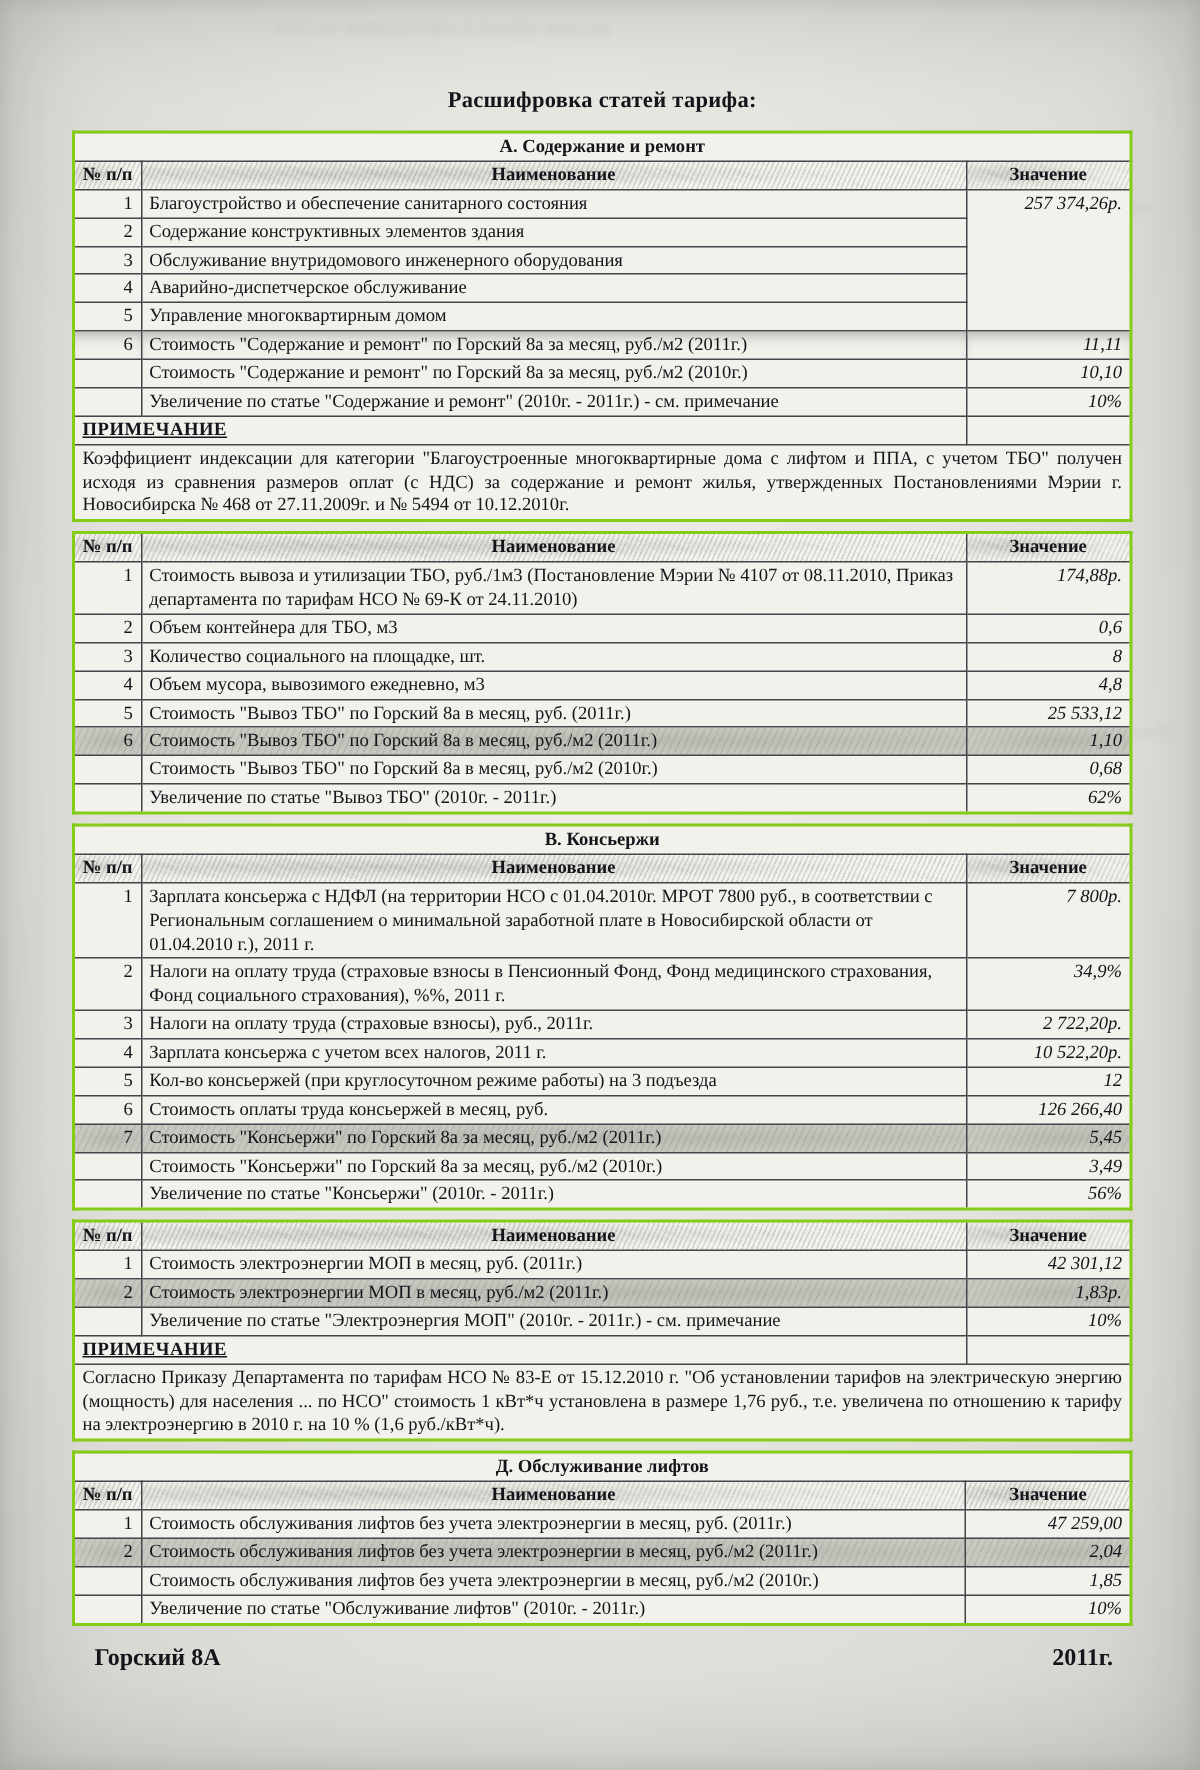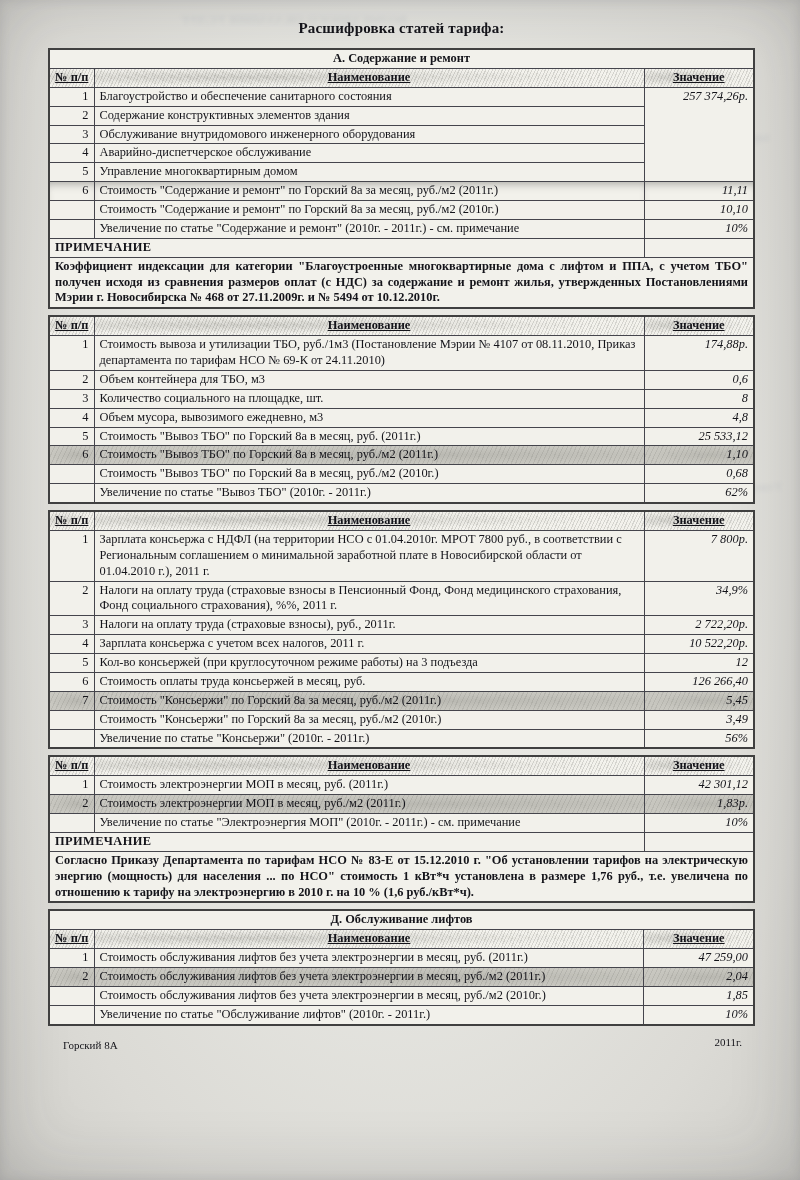--- a/index.html
+++ b/index.html
@@ -7,30 +7,30 @@
     width:800px;height:1180px;overflow:hidden;position:relative;
     font-family:"Liberation Serif","DejaVu Serif",serif;
     color:#14141a;
     background:radial-gradient(ellipse at 50% 42%, #edece7 0%, #e6e6e1 45%, #dbdad5 78%, #cfcec9 100%);
   }
   .vignette{position:absolute;inset:0;pointer-events:none;
     box-shadow:inset 0 0 70px rgba(40,40,45,.20), inset 0 0 12px rgba(60,60,65,.12);}
   .ghost{position:absolute;pointer-events:none;filter:blur(2px);opacity:.10;
     color:#5a6a8a;font-weight:bold;transform:scaleX(-1);white-space:nowrap;overflow:hidden;}
 
-  .doc{position:relative;padding:10px 45px 0 48px;}
+  .doc{position:relative;padding:10px 45px 0 48px;margin-top:39px;}
   .title{
     text-align:center;font-weight:bold;font-size:15px;letter-spacing:.2px;
     margin:10px 0 11px 0;
   }
 
   table.doc-table{
     width:100%;border-collapse:collapse;table-layout:fixed;
     margin:0 0 6px 0;
-    border:2px solid #404040;
+    border:2px solid #84cc16;
   }
   table.doc-table td, table.doc-table th{
     border:1px solid #45454c;
     font-size:12.4px;line-height:1.28;
     padding:1px 5px;
     background-color:#f2f1eb;
     background-clip:padding-box;
     vertical-align:top;
     word-wrap:break-word;
   }
@@ -38,43 +38,41 @@
     text-align:center;font-weight:bold;font-size:14px;
     padding:4px 2px 3px 2px;
   }
   th.colhead{
     font-weight:bold;text-align:center;font-size:13px;padding:2px;
     background-color:#b2b1ab;
     background-image:
       repeating-linear-gradient(115deg, rgba(58,58,55,.16) 0 1px, rgba(0,0,0,0) 1px 3px),
       repeating-linear-gradient(23deg, rgba(255,255,255,.14) 0 2px, rgba(0,0,0,0) 2px 6px),
       radial-gradient(ellipse at 28% 45%, rgba(88,88,82,.22), rgba(0,0,0,0) 62%);
-    text-decoration: underline;
   }
   td.num{text-align:right;padding-right:7px;}
   td.val{text-align:right;font-style:italic;}
   tr.shaded td{
     background-color:#c8c7c0;
     background-image:
       repeating-linear-gradient(115deg, rgba(78,78,73,.12) 0 1px, rgba(0,0,0,0) 1px 4px),
       radial-gradient(ellipse at 60% 50%, rgba(96,96,90,.14), rgba(0,0,0,0) 70%);
   }
   tr.smudge td{box-shadow:inset 0 7px 9px -5px rgba(72,72,68,.42);}
   td.note-label{
-    font-weight:bold;font-size:13.5px;
+    font-weight:bold;text-decoration:underline;font-size:13.5px;
     letter-spacing:.4px;padding:2px 6px;
   }
   td.note-text{
     text-align:justify;font-size:12.6px;line-height:1.33;
     padding:3px 9px 5px 7px;
-    font-weight:bold;
   }
   .footer{
-    display:flex;justify-content:space-between;align-items:flex-start;
-    padding:7px 13px 0 15px;font-size:11px;
+    display:flex;justify-content:space-between;align-items:flex-end;
+    padding:7px 13px 0 15px;font-size:16px;font-weight:bold;
   }
   .footer .f-right{margin-top:-3px;}
 </style>
 </head>
 <body>
 
 <div class="vignette"></div>
 <div class="ghost" style="top:12px;left:180px;font-size:13px;">ВОЗМЕЗДНОГО ОКАЗАНИЯ УСЛУГ</div>
 <div class="ghost" style="top:130px;right:30px;font-size:12px;width:120px;height:160px;">характеристики дома</div>
 <div class="ghost" style="top:480px;right:18px;font-size:12px;width:150px;height:90px;">Утвердить с 01 января</div>
@@ -196,20 +194,23 @@
           </tr>
         </tbody>
       </table>
       <table class="doc-table">
         <colgroup>
           <col style="width: 45px;">
           <col style="width: auto;">
           <col style="width: 110px;">
         </colgroup>
         <tbody>
+          <tr>
+            <td class="section-cell" colspan="3">В. Консьержи</td>
+          </tr>
           <tr>
             <th class="colhead num">№ п/п</th>
             <th class="colhead name">Наименование</th>
             <th class="colhead value">Значение</th>
           </tr>
           <tr>
             <td class="num">1</td>
             <td class="name">Зарплата консьержа с НДФЛ (на территории НСО с 01.04.2010г. МРОТ 7800 руб., в соответствии с Региональным соглашением о минимальной заработной плате в Новосибирской области от 01.04.2010 г.), 2011 г.</td>
             <td class="val">7 800р.</td>
           </tr>

